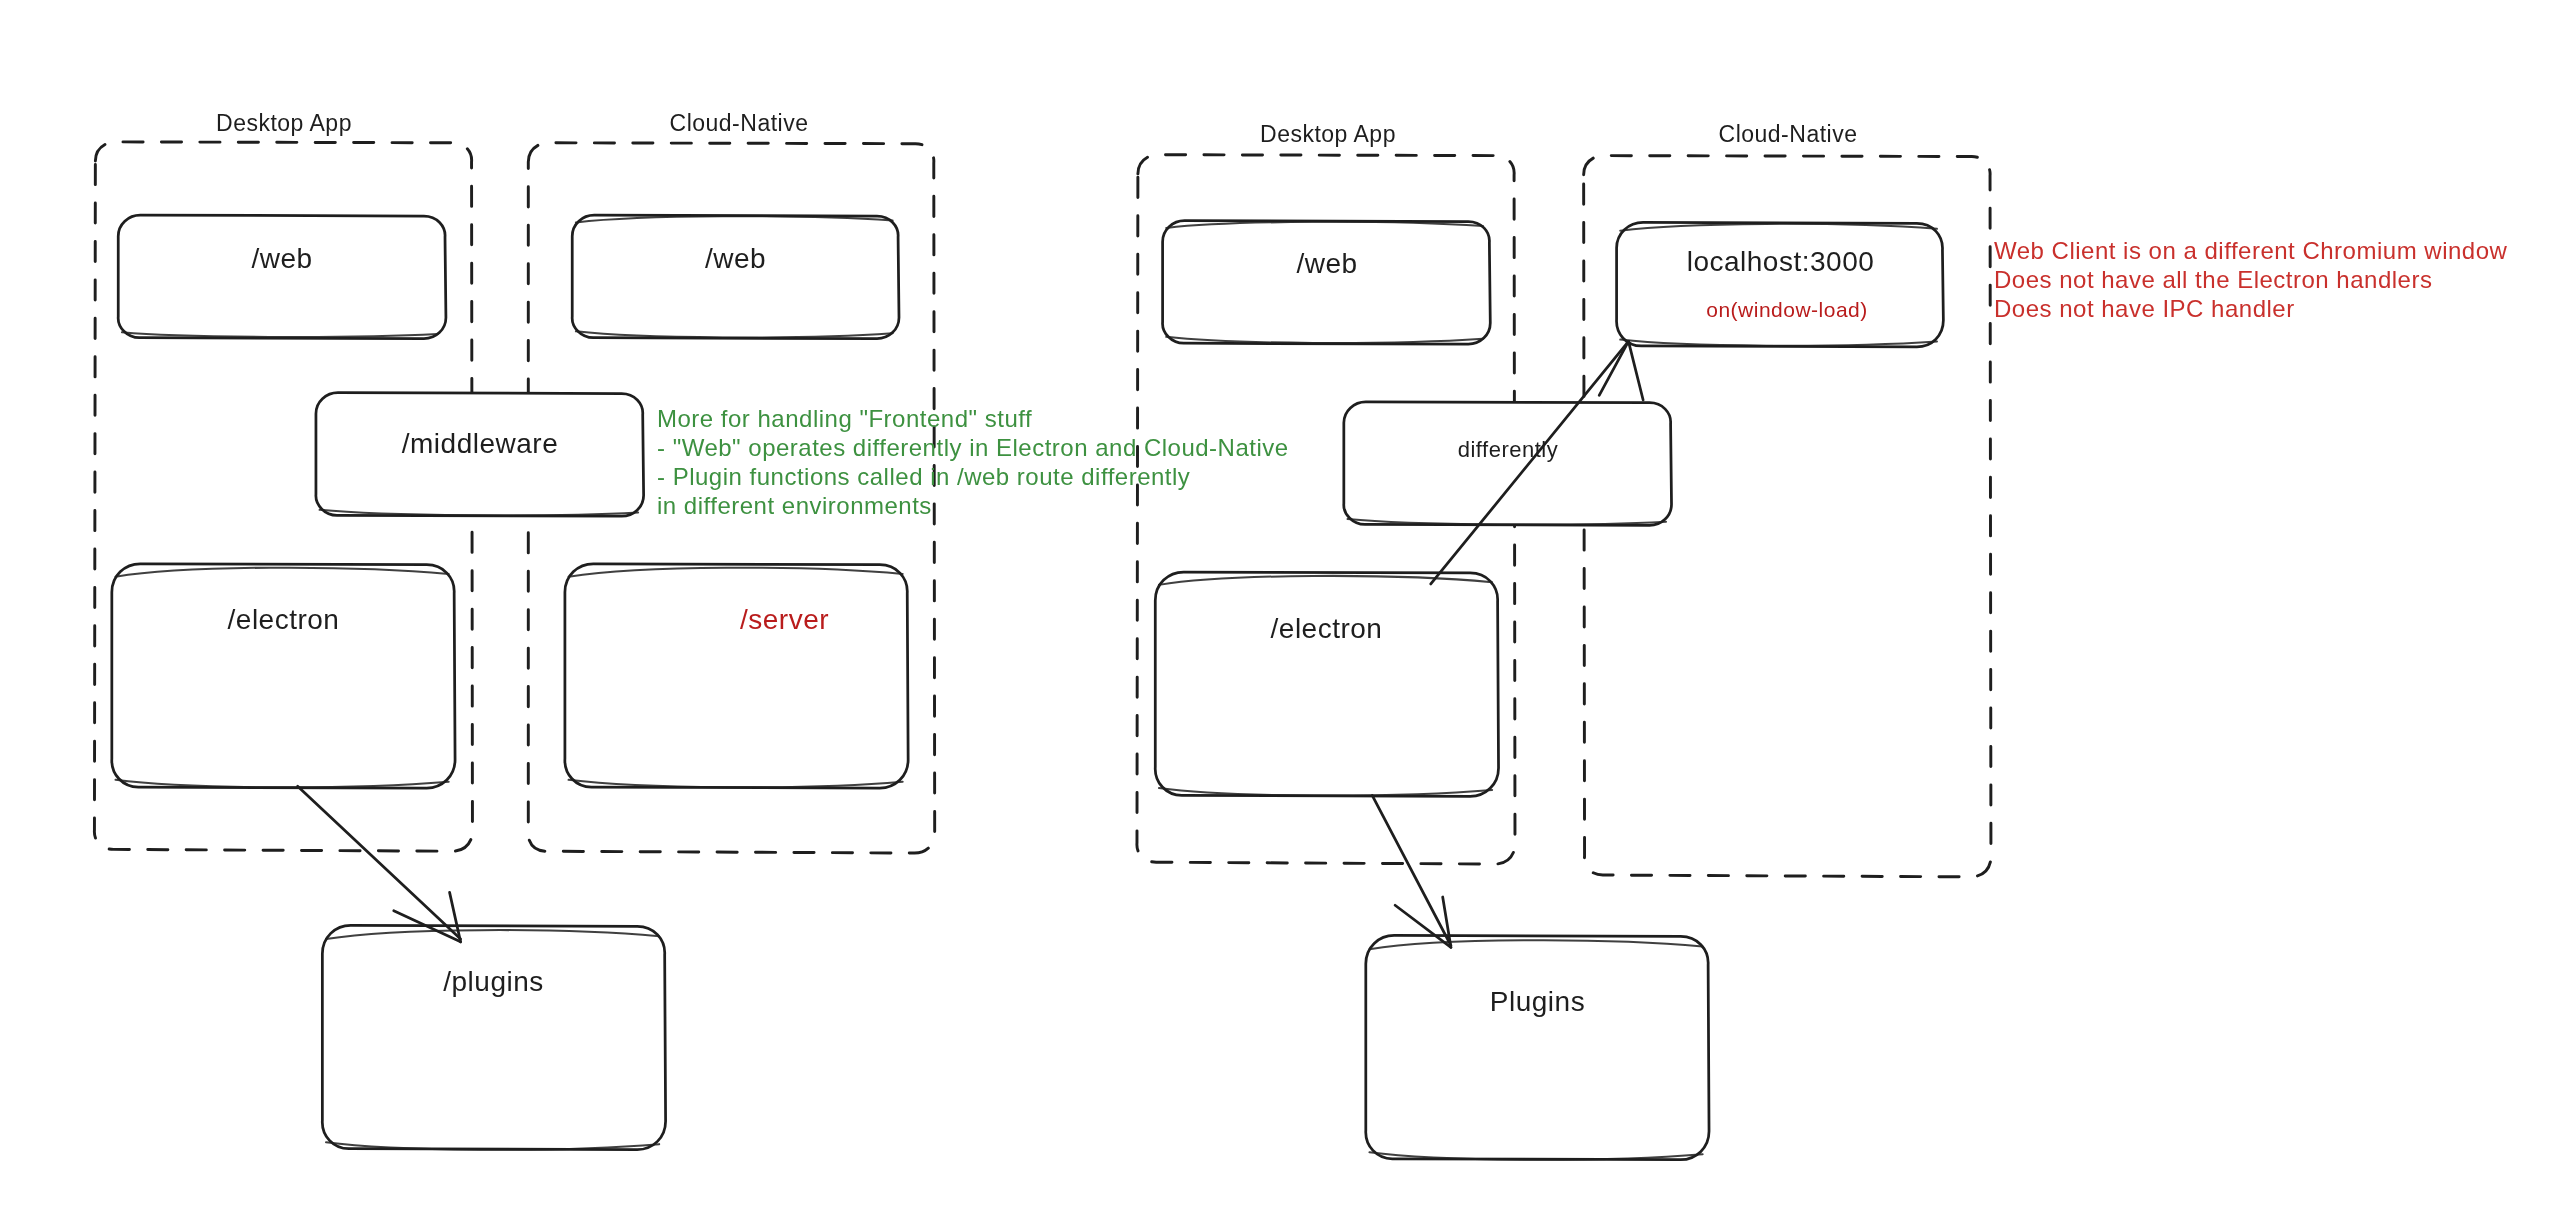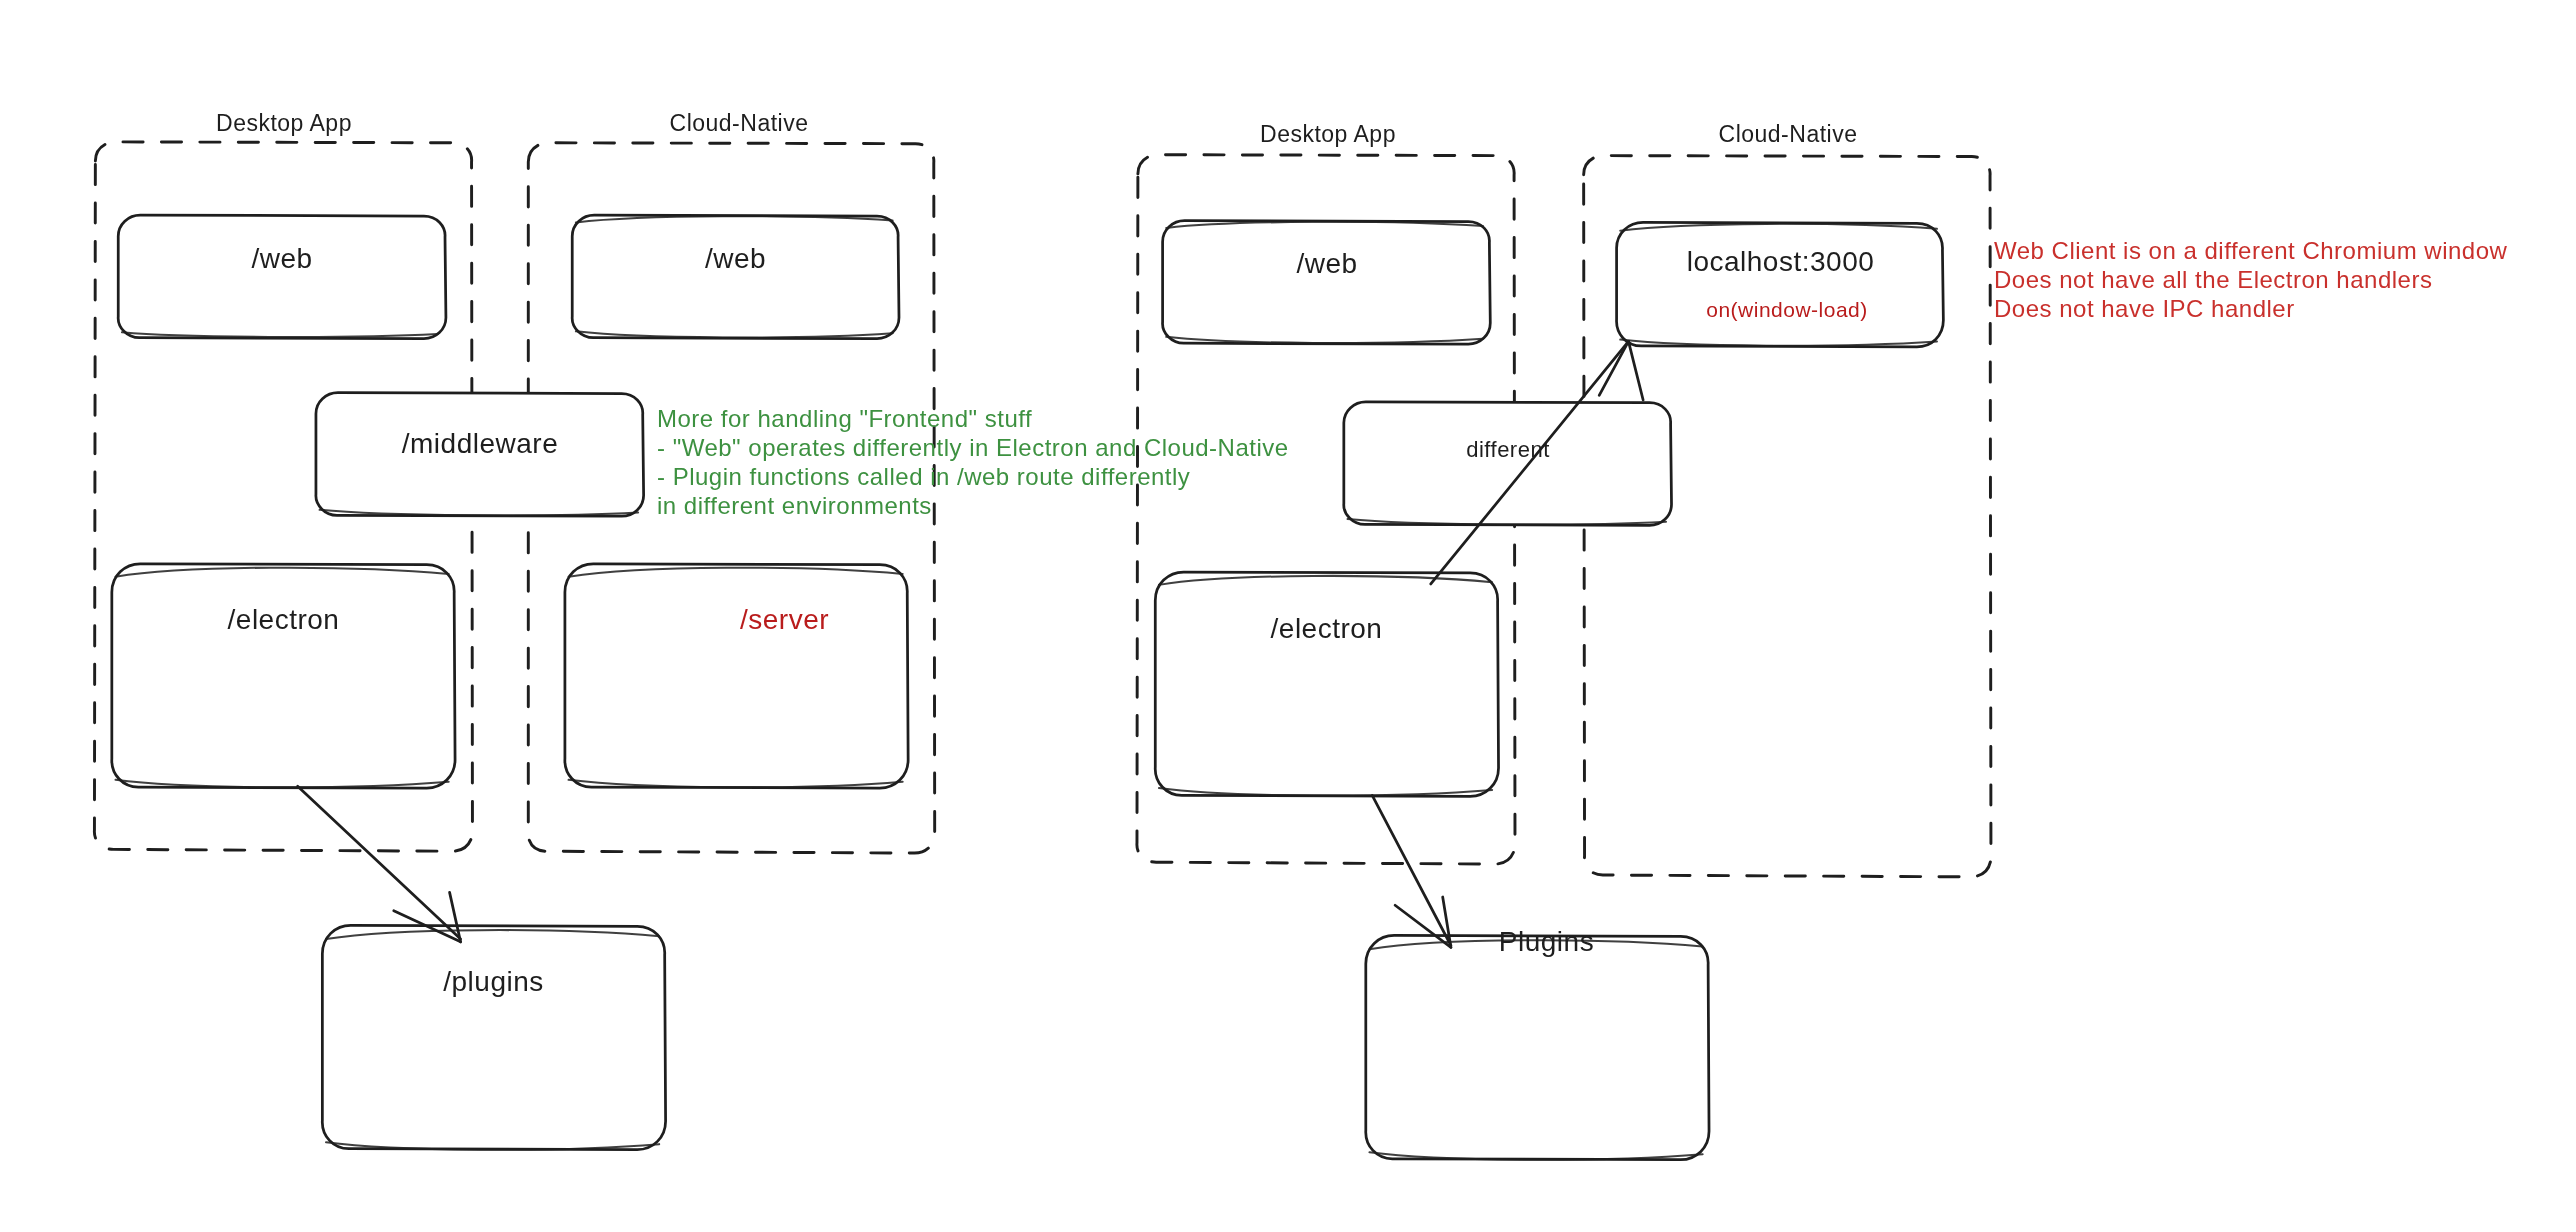--- a/index.html
+++ b/index.html
@@ -190,20 +190,20 @@
 - "Web" operates differently in Electron and Cloud-Native
 - Plugin functions called in /web route differently
 in different environments</div>
 
 <div class="sketch-label grp-title" style="left:1234px; top:121px; width:188px;">Desktop App</div>
 <div class="sketch-label grp-title" style="left:1694px; top:121px; width:188px;">Cloud-Native</div>
 
 <div class="sketch-label box-label" style="left:1163px; top:248px; width:328px;">/web</div>
 <div class="sketch-label box-label" style="left:1617px; top:246px; width:327px;">localhost:3000</div>
 <div class="sketch-label box-label red" style="left:1659px; top:298px; width:256px; font-size:21px;">on(window-load)</div>
-<div class="sketch-label box-label" style="left:1344px; top:437px; width:328px; font-size:22px;">different</div>
+<div class="sketch-label box-label" style="left:1344px; top:437px; width:328px; font-size:22px;">differently</div>
 <div class="sketch-label box-label" style="left:1155px; top:613px; width:343px;">/electron</div>
-<div class="sketch-label box-label" style="left:1366px; top:926px; width:343px;margin-left:9px;">Plugins</div>
+<div class="sketch-label box-label" style="left:1366px; top:986px; width:343px;">Plugins</div>
 
 <div class="sketch-label note red" style="left:1994px; top:236px;">Web Client is on a different Chromium window
 Does not have all the Electron handlers
 Does not have IPC handler</div>
 
 
 </body></html>

